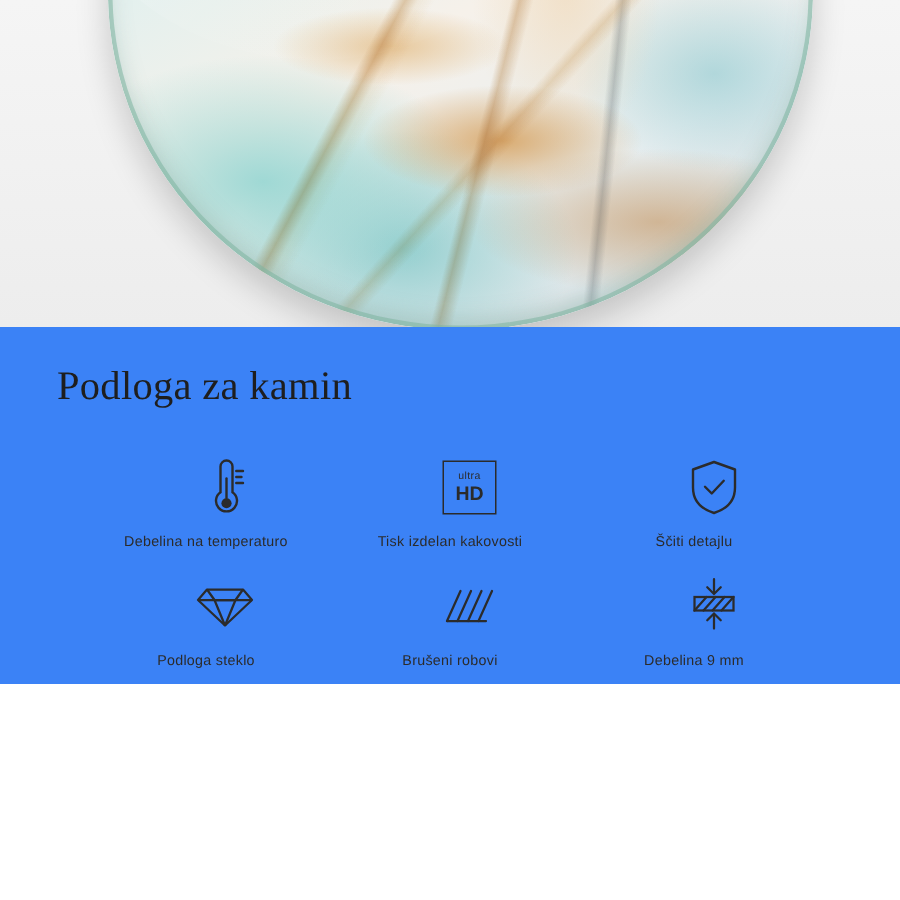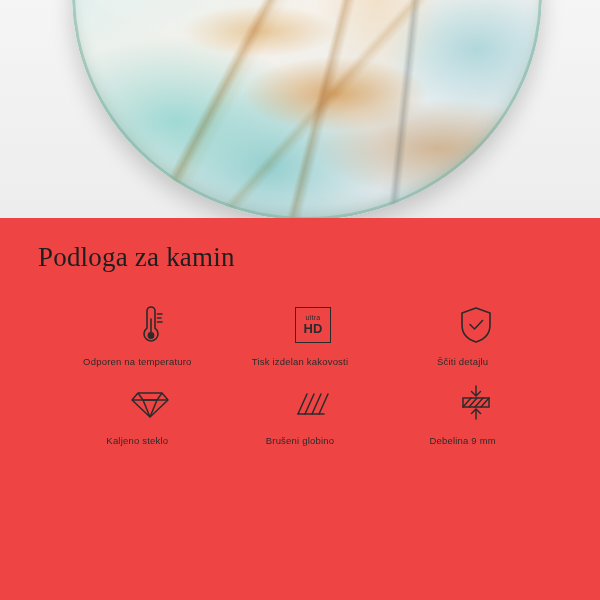--- a/index.html
+++ b/index.html
@@ -9,22 +9,22 @@
   body {
     width: 600px;
     height: 600px;
     background: #ffffff;
     font-family: "Liberation Sans", sans-serif;
     overflow: hidden;
   }
   .page {
     position: relative;
     width: 600px;
-    height: 600px;
-    background: #ef4444;
+    height: 456px;
+    background: #3b82f6;
     overflow: hidden;
   }
 
   
   .hero {
     position: relative;
     width: 600px;
     height: 218px;
     background: #f2f2f2;
     overflow: hidden;
@@ -189,21 +189,21 @@
         <div class="feature-icon">
           <svg width="30" height="40" viewBox="0 0 30 40" fill="none" stroke="#2b2b2b" stroke-width="1.6" stroke-linecap="round">
             <path d="M12 6a4 4 0 0 1 8 0v17.2a7 7 0 1 1-8 0V6z"></path>
             <line x1="16" y1="14" x2="16" y2="27"></line>
             <circle cx="16" cy="30.5" r="3.4" fill="#2b2b2b" stroke="none"></circle>
             <line x1="22.5" y1="9" x2="27" y2="9"></line>
             <line x1="22.5" y1="13" x2="26" y2="13"></line>
             <line x1="22.5" y1="17" x2="27" y2="17"></line>
           </svg>
         </div>
-        <div class="feature-label">Odporen na temperaturo</div>
+        <div class="feature-label">Debelina na temperaturo</div>
       </div>
 
       <div class="feature">
         <div class="feature-icon">
           <div class="ultrahd">
             <span class="u1">ultra</span>
             <span class="u2">HD</span>
           </div>
         </div>
         <div class="feature-label">Tisk izdelan kakovosti</div>
@@ -222,34 +222,34 @@
       <div class="feature">
         <div class="feature-icon">
           <svg width="40" height="34" viewBox="0 0 40 34" fill="none" stroke="#2b2b2b" stroke-width="1.5" stroke-linejoin="round">
             <path d="M8 6 H32 L38 13 L20 30 L2 13 Z"></path>
             <path d="M2 13 H38"></path>
             <path d="M8 6 L13 13 L20 30"></path>
             <path d="M32 6 L27 13 L20 30"></path>
             <path d="M13 13 H27"></path>
           </svg>
         </div>
-        <div class="feature-label">Kaljeno steklo</div>
+        <div class="feature-label">Podloga steklo</div>
       </div>
 
       <div class="feature">
         <div class="feature-icon">
           <svg width="38" height="32" viewBox="0 0 38 32" fill="none" stroke="#2b2b2b" stroke-width="1.5" stroke-linecap="round">
             <path d="M4 26 L30 26"></path>
             <path d="M4 26 L13 6"></path>
             <path d="M11 26 L20 6"></path>
             <path d="M18 26 L27 6"></path>
             <path d="M25 26 L34 6"></path>
           </svg>
         </div>
-        <div class="feature-label">Brušeni globino</div>
+        <div class="feature-label">Brušeni robovi</div>
       </div>
 
       <div class="feature">
         <div class="feature-icon">
           <svg width="38" height="40" viewBox="0 0 38 40" fill="none" stroke="#2b2b2b" stroke-width="1.5" stroke-linecap="round">
             <line x1="19" y1="2" x2="19" y2="11"></line>
             <polyline points="14.5,7.5 19,12 23.5,7.5"></polyline>
             <rect x="6" y="14" width="26" height="9"></rect>
             <path d="M6 23 L14 14 M12 23 L20 14 M18 23 L26 14 M24 23 L32 14"></path>
             <line x1="19" y1="26" x2="19" y2="35"></line>

